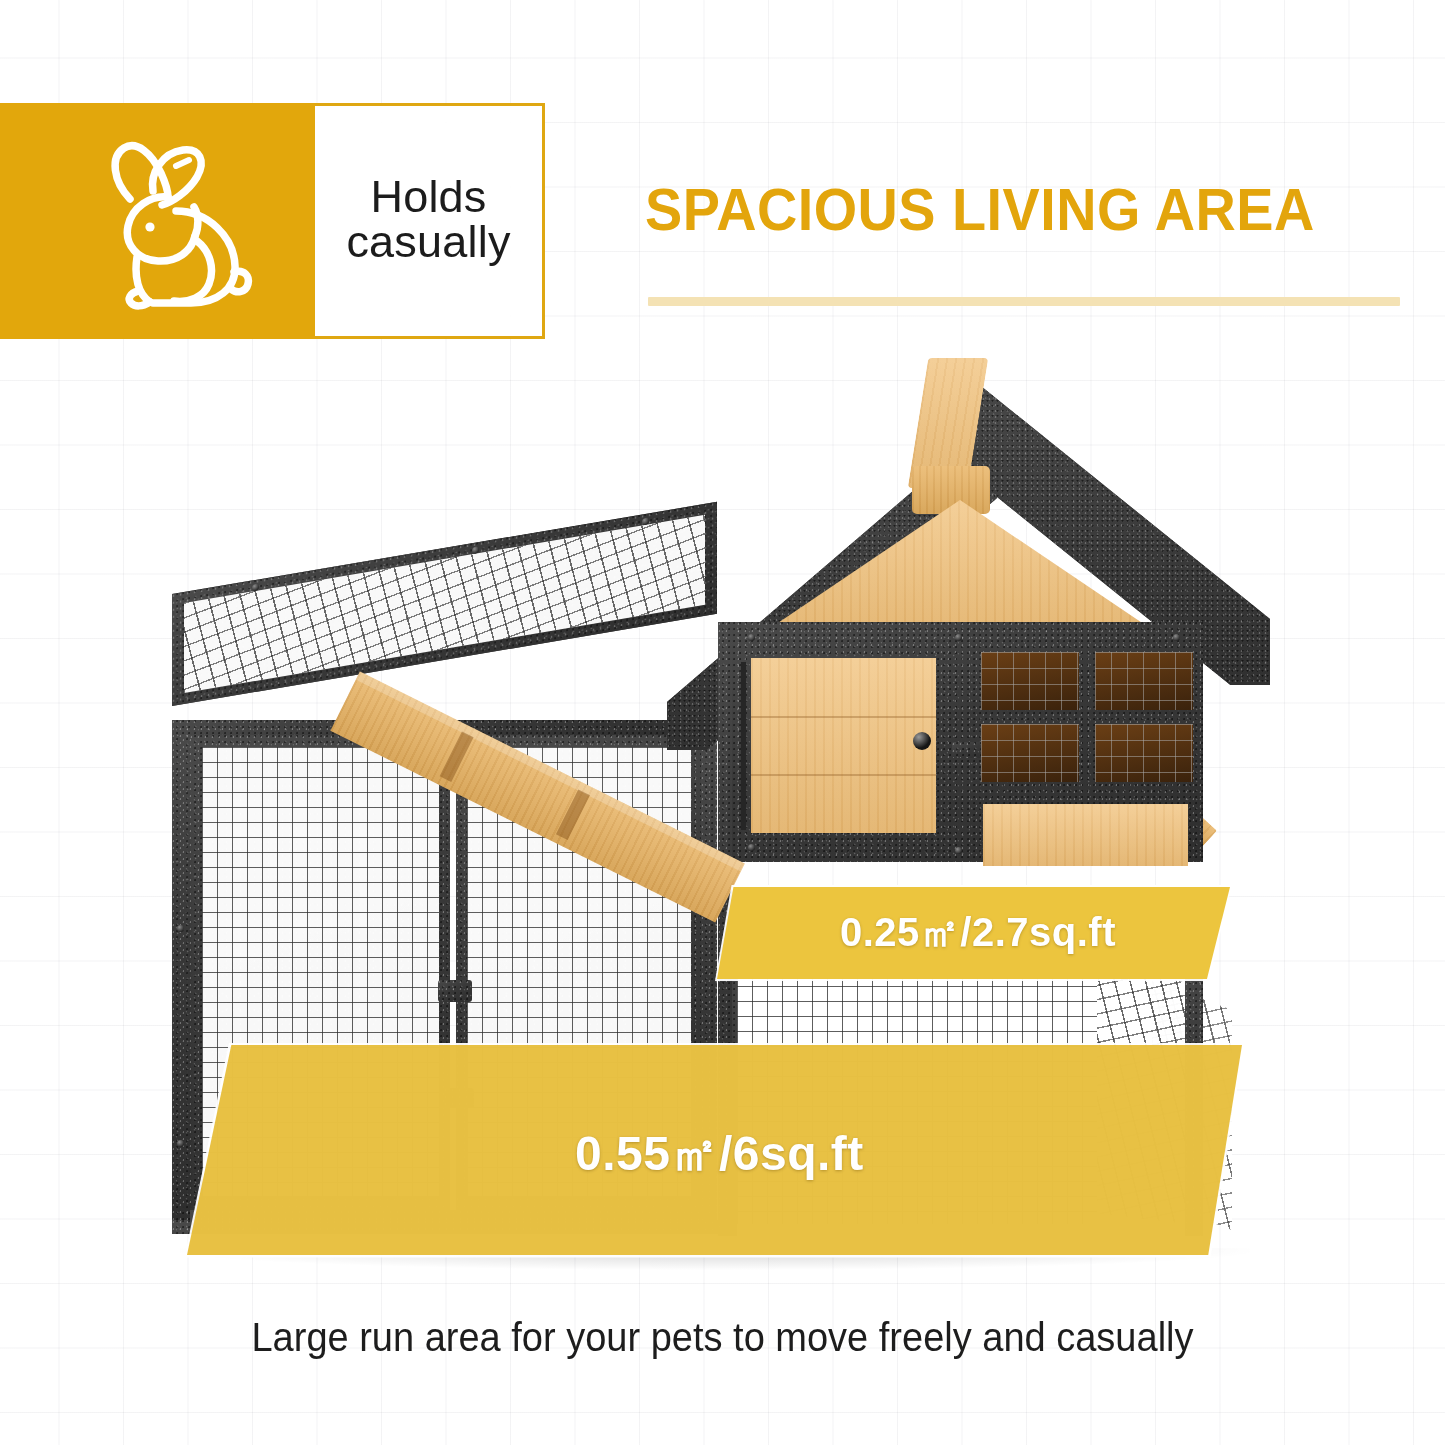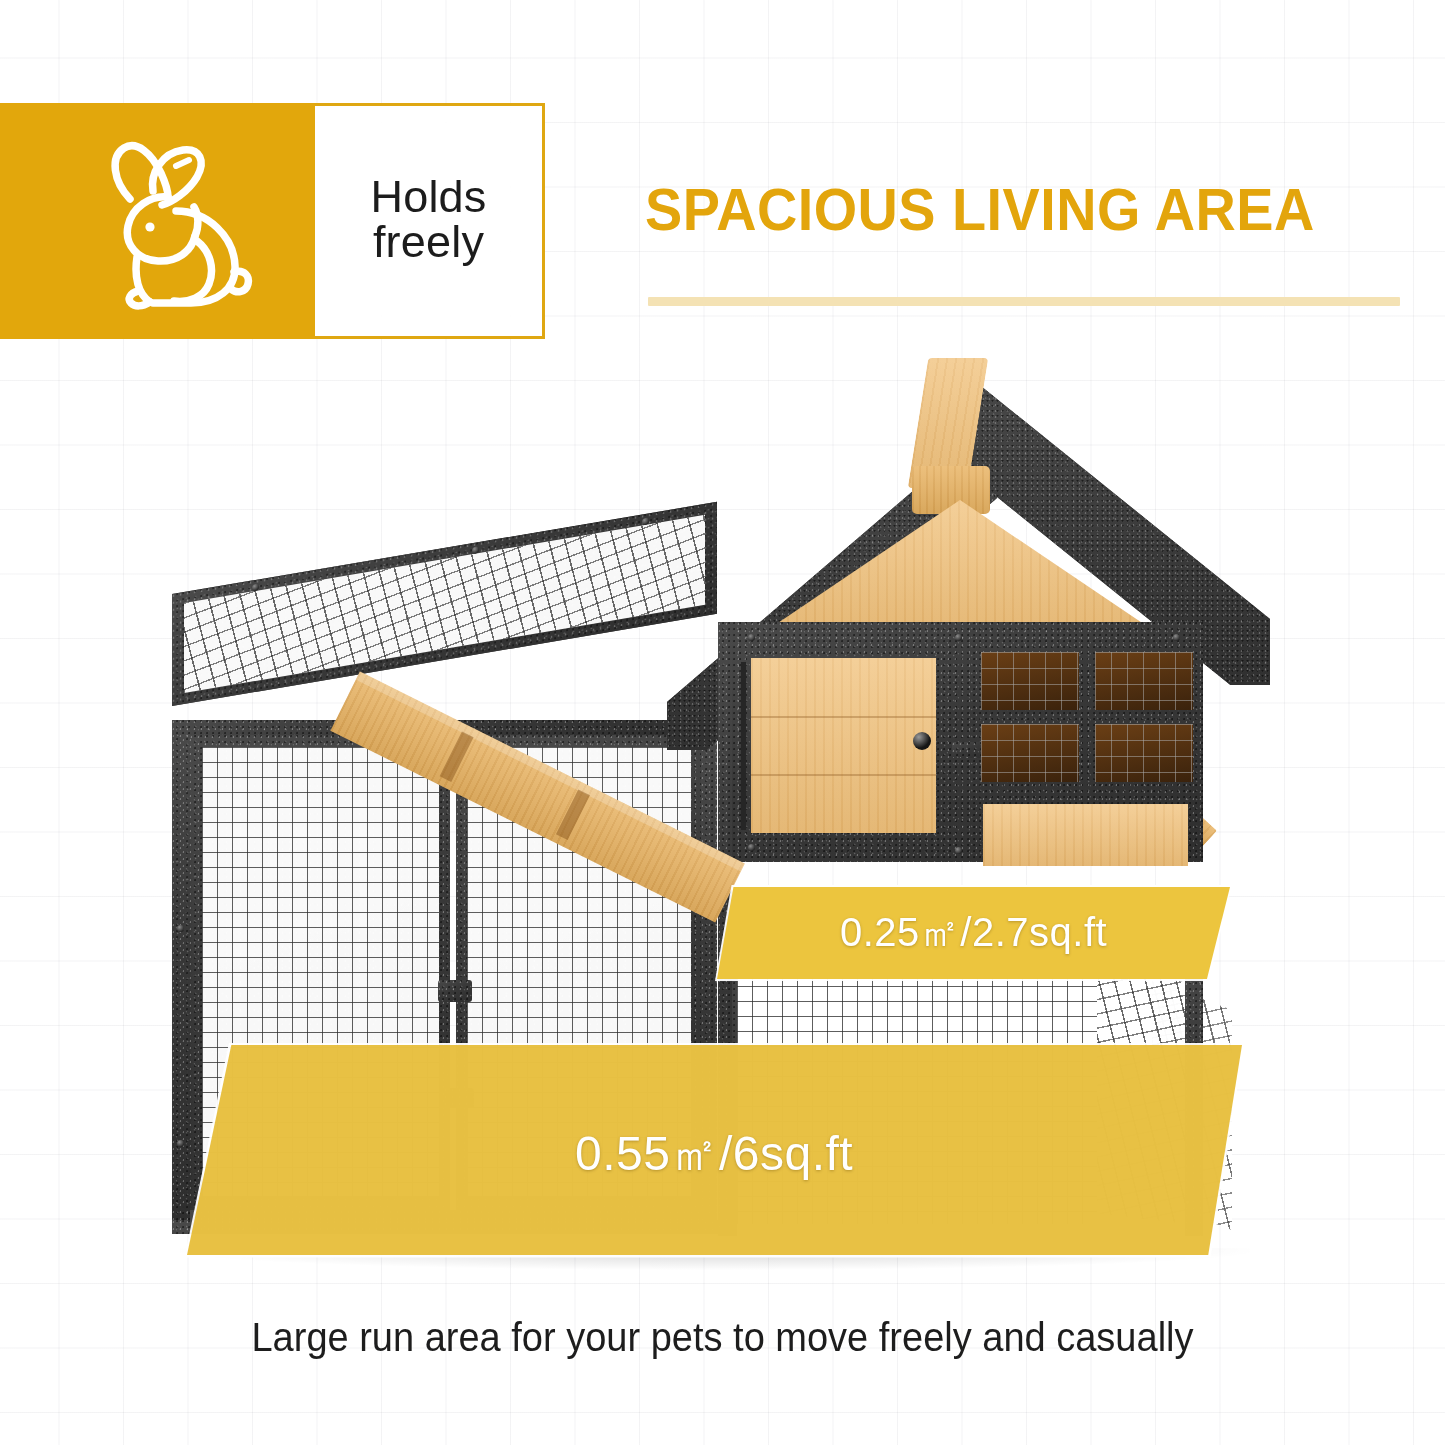--- a/index.html
+++ b/index.html
@@ -254,21 +254,21 @@
   #lower-area .edge {
     position: absolute; inset: -2.5px;
     clip-path: polygon(4.2% 0%, 100% 0%, 96.8% 100%, 0% 100%);
     background: rgba(255,255,255,0.95);
     z-index: -1;
   }
   .area-label {
     position: absolute;
     z-index: 22;
     color: #ffffff;
-    font-weight: 400;
+    font-weight: 700;
     white-space: nowrap;
     text-shadow: 0 1px 3px rgba(90,60,0,0.35);
     letter-spacing: 0.5px;
   }
   #upper-area-label {
     left: 840px; top: 905px;
     font-size: 40px;
   }
   #lower-area-label {
     left: 575px; top: 1122px;
@@ -327,21 +327,21 @@
         <path d="M176 143 C186 140 192 147 190 155 C188 163 179 165 173 160"></path>
 
         <path d="M92 173 C84 178 77 178 73 174 C69 170 72 164 80 162"></path>
 
         <path d="M118 37 L131 31" stroke-width="6"></path>
       </svg>
     </div>
 
     <div id="badge-text-panel">
       <span class="badge-word">Holds</span>
-      <span class="badge-word">freely</span>
+      <span class="badge-word">casually</span>
     </div>
   </div>
 
   <div id="headline">SPACIOUS LIVING AREA</div>
   <div id="headline-rule"></div>
 
   <div id="product">
 
     <div id="run-top-frame" class="frame">
       <div id="run-roof-mesh" class="mesh-diag"></div>

